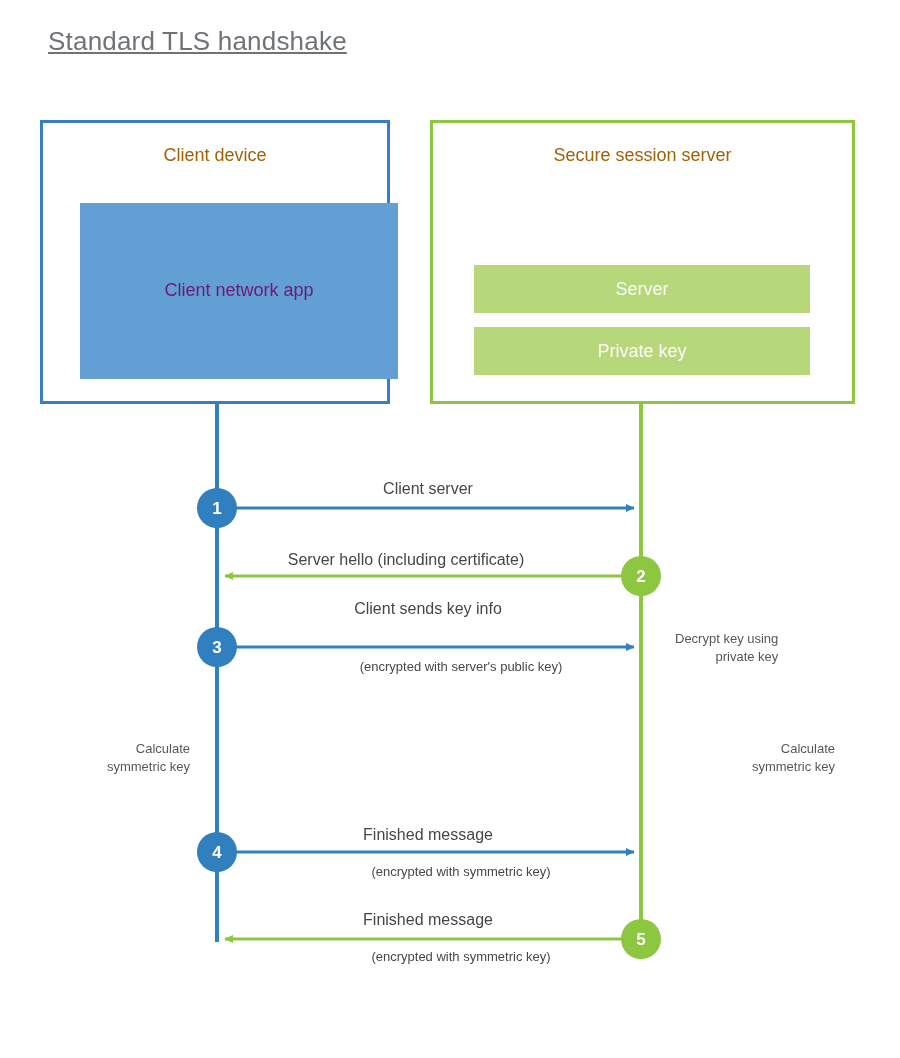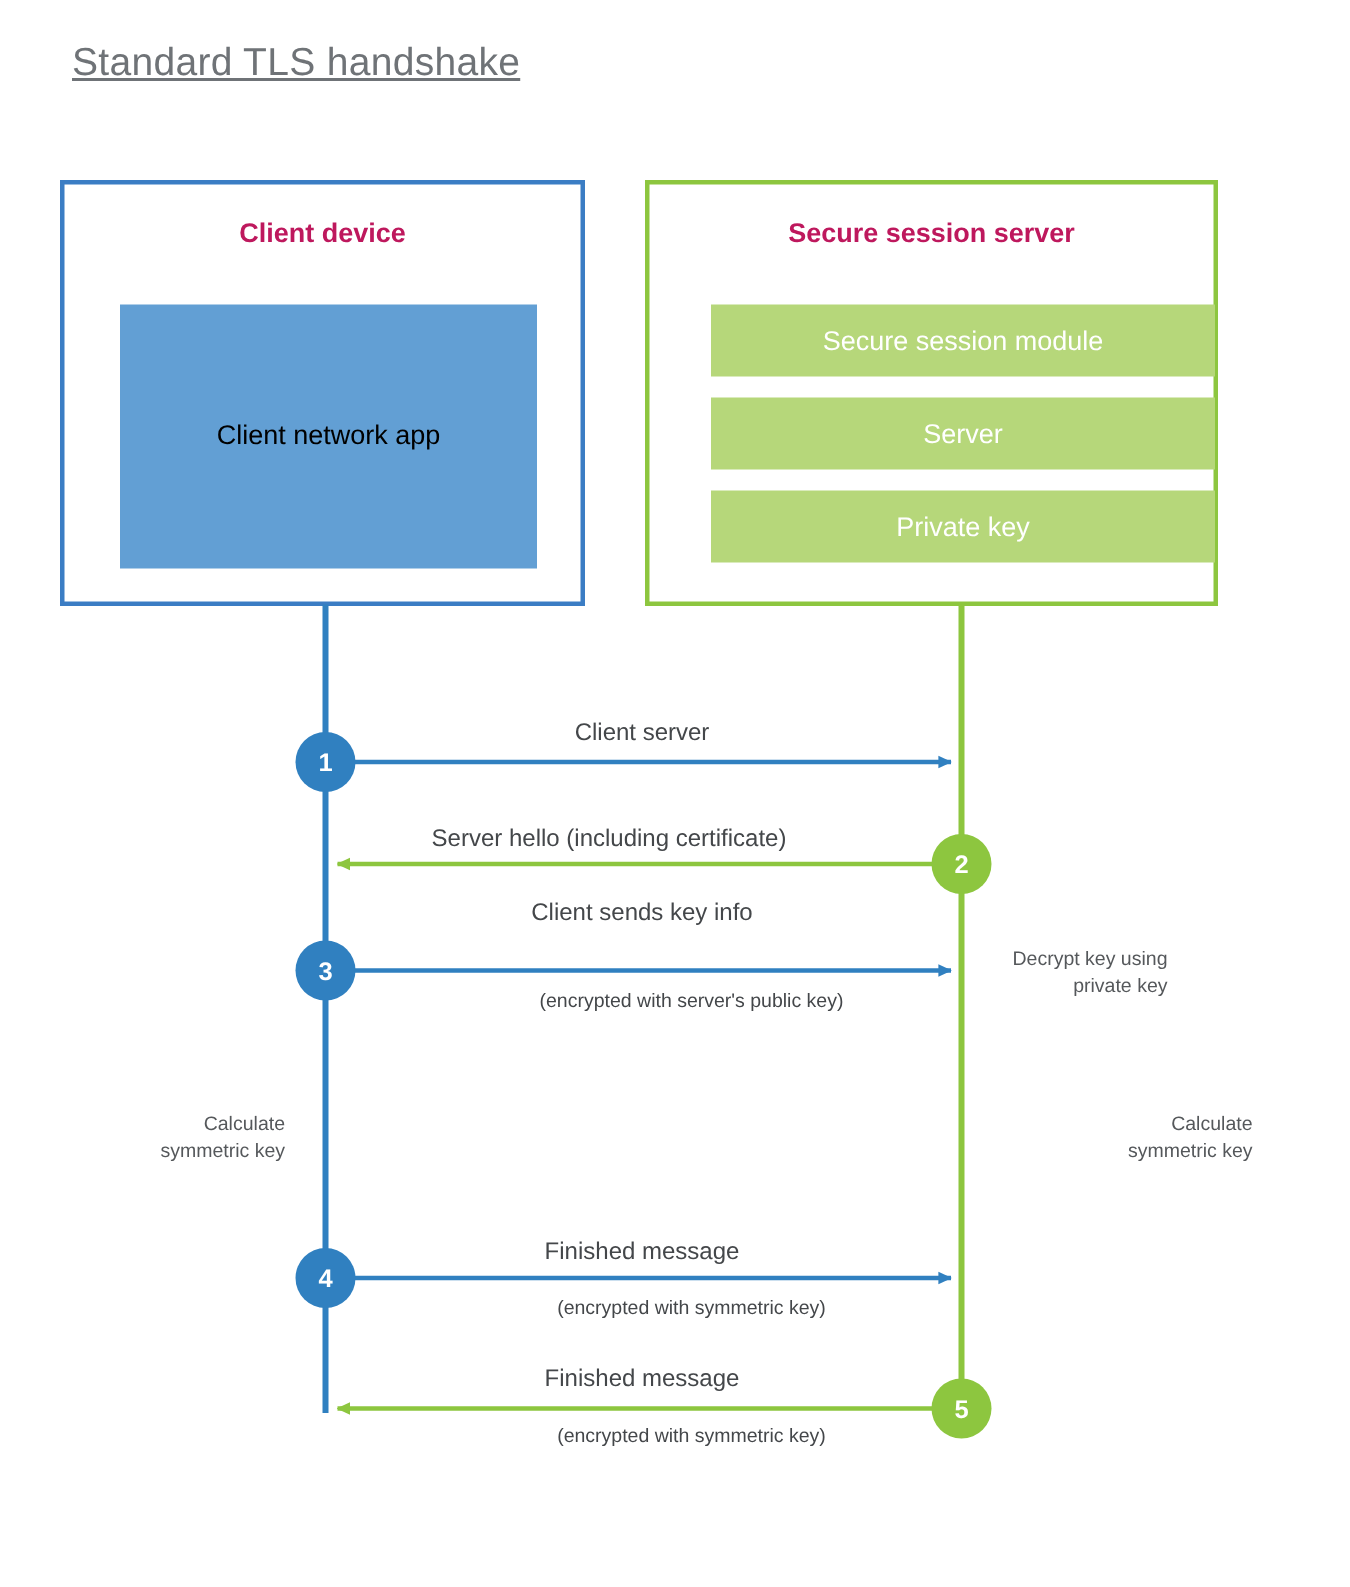--- a/index.html
+++ b/index.html
@@ -45,38 +45,38 @@
     background: #ffffff;
     box-sizing: border-box;
   }
   #client-box {
     left: 40px; top: 120px;
     width: 350px; height: 284px;
     border: 3px solid #3b7dc4;
   }
   #server-box {
     left: 430px; top: 120px;
-    width: 382px; height: 284px;
+    width: 425px; height: 284px;
     border: 3px solid #8dc63f;
   }
   .party-heading {
     text-align: center;
     font-size: 18px;
-    font-weight: bold;
-    color: #be185d;
+    font-weight: normal;
+    color: #a16207;
     margin-top: 22px;
   }
 
   
   #client-app-block {
     position: absolute;
     left: 37px; top: 80px;
-    width: 278px; height: 176px;
+    width: 318px; height: 176px;
     background: #629fd4;
-    color: #000000;
+    color: #701a75;
     font-size: 18px;
     display: flex;
     align-items: center;
     justify-content: center;
     text-align: center;
     line-height: 1.4;
   }
   .server-block {
     position: absolute;
     left: 41px;
@@ -142,21 +142,20 @@
   <div class="abs" id="page-title">Standard TLS handshake</div>
 
   <div class="abs party-box" id="client-box">
     <div class="party-heading">Client device</div>
     <div id="client-app-block">Client network
 app</div>
   </div>
 
   <div class="abs party-box" id="server-box">
     <div class="party-heading">Secure session server</div>
-    <div class="server-block" id="server-block-0">Secure session module</div>
     <div class="server-block" id="server-block-1">Server</div>
     <div class="server-block" id="server-block-2">Private key</div>
   </div>
 
   <svg class="layer" viewBox="0 0 900 1058">
     <defs>
       <marker id="arrow-blue" markerWidth="9" markerHeight="9" refX="8.4" refY="4.5" orient="auto" markerUnits="userSpaceOnUse">
         <path d="M0,0.3 L9,4.5 L0,8.7 Z" fill="#3080c0"></path>
       </marker>
       <marker id="arrow-green" markerWidth="9" markerHeight="9" refX="8.4" refY="4.5" orient="auto" markerUnits="userSpaceOnUse">

